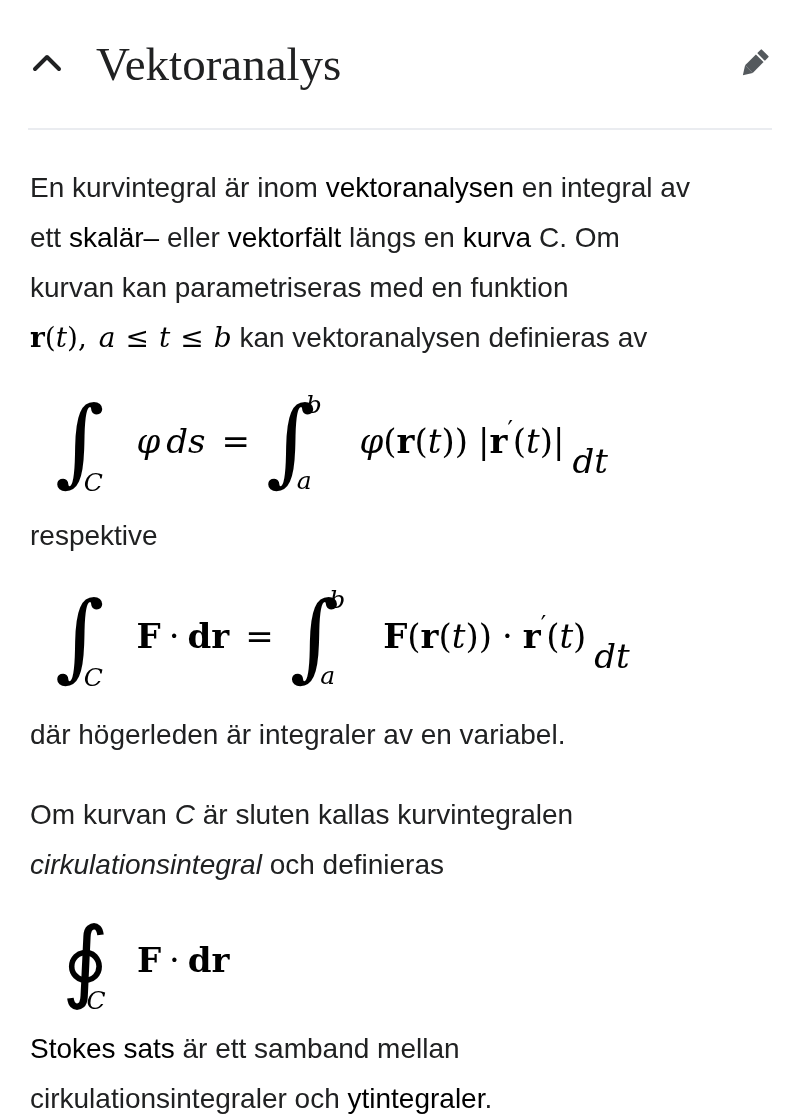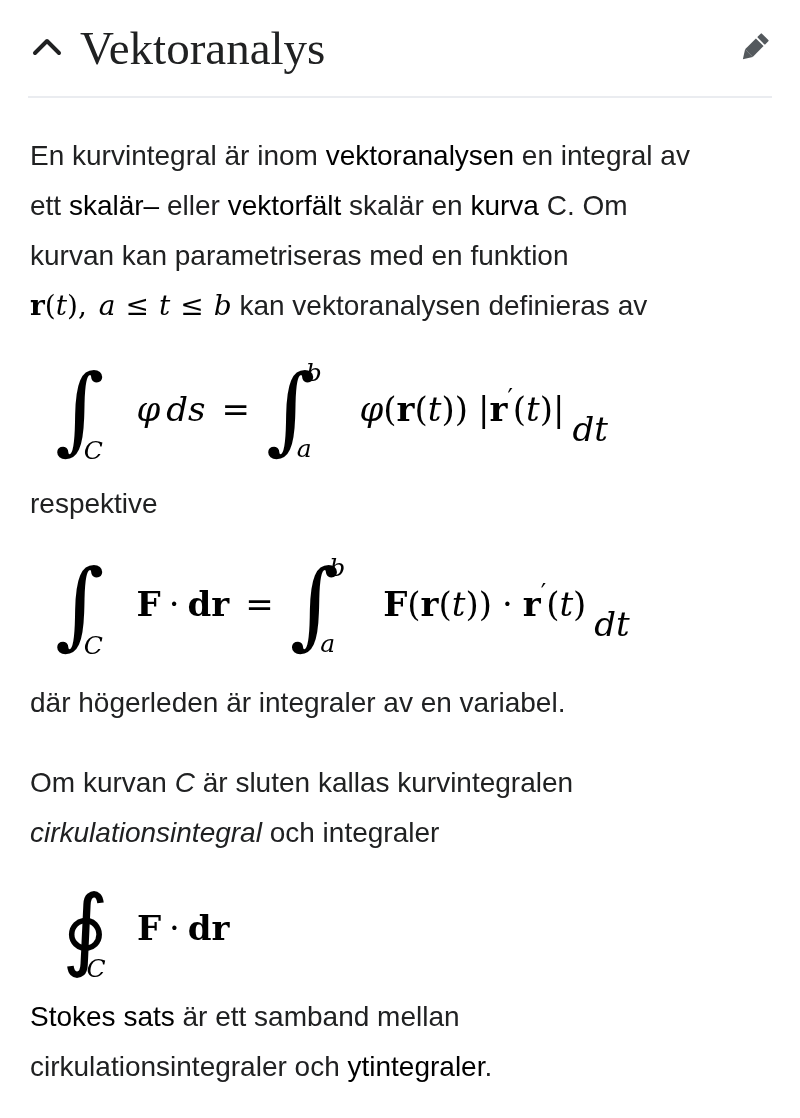--- a/index.html
+++ b/index.html
@@ -4,21 +4,21 @@
 <style>
   html,body { margin:0; padding:0; }
   body {
     width:800px; height:1118px; background:#ffffff; overflow:hidden;
     font-family:"Liberation Sans", sans-serif; color:#202122;
   }
   
   .section-header { display:flex; align-items:center; padding:22px 28px 0 30px; cursor:pointer; }
   .chev { display:flex; align-items:center; margin-right:16px; }
   h2.title {
-    margin:0; font-family:"Liberation Serif","DejaVu Serif",serif;
+    margin:16px; font-family:"Liberation Serif","DejaVu Serif",serif;
     font-weight:400; font-size:47px; line-height:52px; color:#202122;
   }
   .edit-btn { margin-left:auto; display:flex; align-items:center; cursor:pointer; }
   .divider { height:2px; background:#eaecf0; margin:22px 28px 0 28px; }
 
   
   p.body { font-size:28px; line-height:50px; margin:30px 30px 0 30px; color:#202122; }
   p.p1 { margin-top:33px; }
   p.p2 { margin-top:14px; }
   p.p4 { margin-top:8px; }
@@ -78,21 +78,21 @@
           <rect x="14" y="11" width="12" height="17"></rect>
           <polygon points="14,28 26,28 20,37.5"></polygon>
         </g>
       </svg>
     </span>
   </div>
 
   <div class="divider"></div>
 
   <p class="body p1"><span>En kurvintegral är inom </span><a class="wlink">vektoranalysen</a><span> en integral av</span><br>
-  <span>ett </span><a class="wlink">skalär–</a><span> eller </span><a class="wlink">vektorfält</a><span> skalär en </span><a class="wlink">kurva</a><span> C. Om</span><br>
+  <span>ett </span><a class="wlink">skalär–</a><span> eller </span><a class="wlink">vektorfält</a><span> längs en </span><a class="wlink">kurva</a><span> C. Om</span><br>
   <span>kurvan kan parametriseras med en funktion</span><br>
   <span class="imath"><span class="mb">r</span><span class="mo">(</span><span class="mi">t</span><span class="mo">),</span><span class="mi sp-a">a</span><span class="mo le">≤</span><span class="mi">t</span><span class="mo le">≤</span><span class="mi">b</span></span>
   <span>kan vektoranalysen definieras av</span></p>
 
   <div class="formula f1">
     <span class="iw iw-c">
       <span class="int">∫</span>
       <span class="isub">C</span>
     </span>
     <span class="mi">φ</span>
@@ -146,21 +146,21 @@
       <span class="prime">′</span>
       <span class="mo">(</span>
       <span class="mi">t</span>
       <span class="mo">)</span>
     <span class="mi ml8">dt</span>
   </div>
 
   <p class="body p2">där högerleden är integraler av en variabel.</p>
 
   <p class="body"><span>Om kurvan </span><span class="ivar">C</span><span> är sluten kallas kurvintegralen</span><br>
-  <span class="em">cirkulationsintegral</span><span> och integraler</span></p>
+  <span class="em">cirkulationsintegral</span><span> och definieras</span></p>
 
   <div class="formula f3">
     <span class="iw iw-o">
       <span class="int">∮</span>
       <span class="isub">C</span>
     </span>
     <span class="mb">F</span>
     <span class="mo mx8">·</span>
     <span class="mb">dr</span>
   </div>

